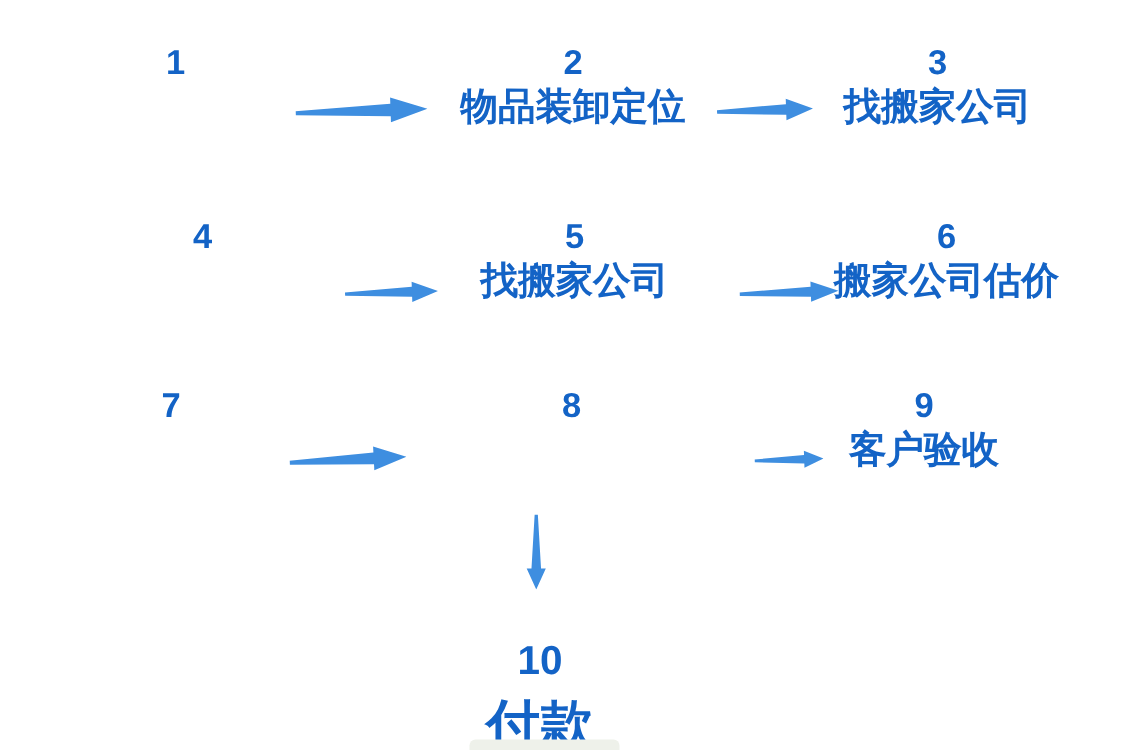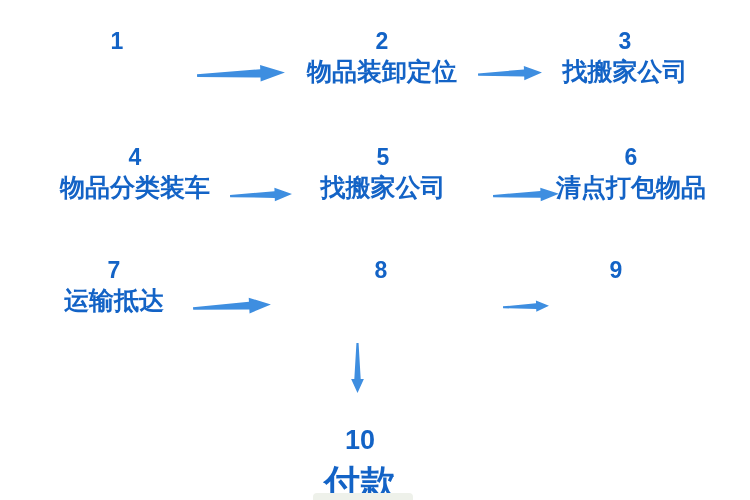--- a/index.html
+++ b/index.html
@@ -45,40 +45,39 @@
     <div class="num">2</div>
     <div class="label">物品装卸定位</div>
   </div>
   <div class="step r1" style="left:525px">
     <div class="num">3</div>
     <div class="label">找搬家公司</div>
   </div>
 
   <div class="step r2" style="left:35px">
     <div class="num">4</div>
-    <div class="label">物品分类装车</div>
   </div>
   <div class="step r2" style="left:283px">
     <div class="num">5</div>
     <div class="label">找搬家公司</div>
   </div>
   <div class="step r2" style="left:531px">
     <div class="num">6</div>
-    <div class="label">清点打包物品</div>
+    <div class="label">搬家公司估价</div>
   </div>
 
   <div class="step r3" style="left:14px">
     <div class="num">7</div>
-    <div class="label">运输抵达</div>
   </div>
   <div class="step r3" style="left:281px">
     <div class="num">8</div>
   </div>
   <div class="step r3" style="left:516px">
     <div class="num">9</div>
+    <div class="label">客户验收</div>
   </div>
 
   <div class="step r4" style="left:260px">
     <div class="num-lg">10</div>
     <div class="label-lg">付款</div>
   </div>
 
   <div class="arrow" style="left:197px;top:63px;width:88px;height:22px;transform:rotate(-2deg)">
     <svg viewBox="0 0 100 24" preserveAspectRatio="none">
         <polygon fill="currentColor" points="0,10.5 72,7.5 72,3 100,12 72,21 72,16.5 0,13.5"></polygon>

